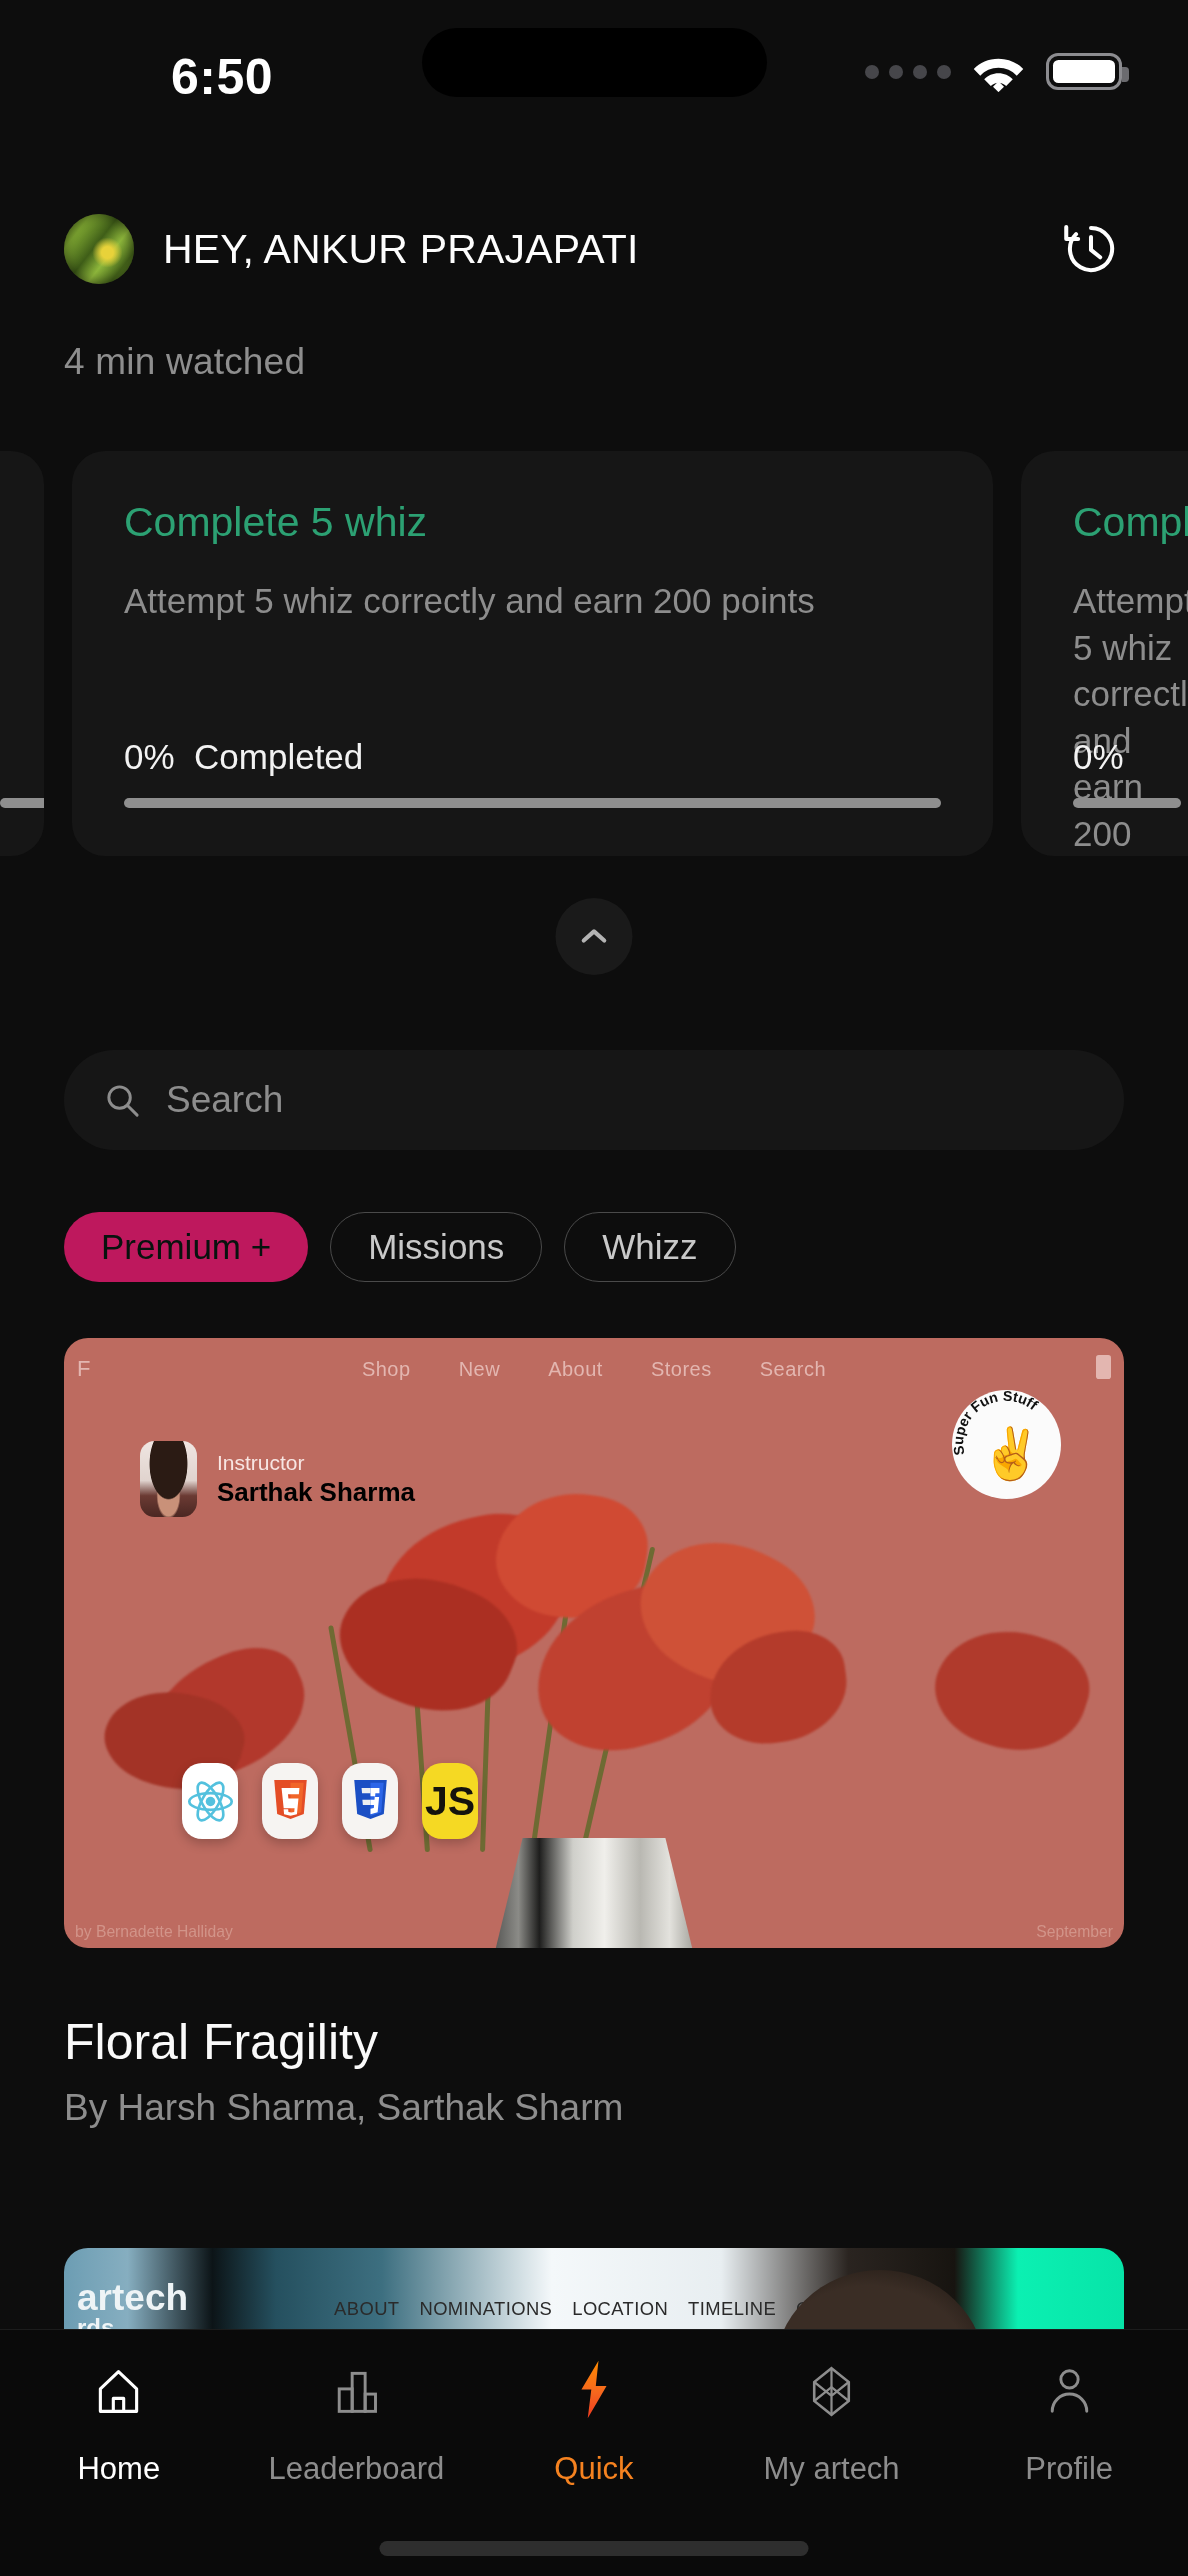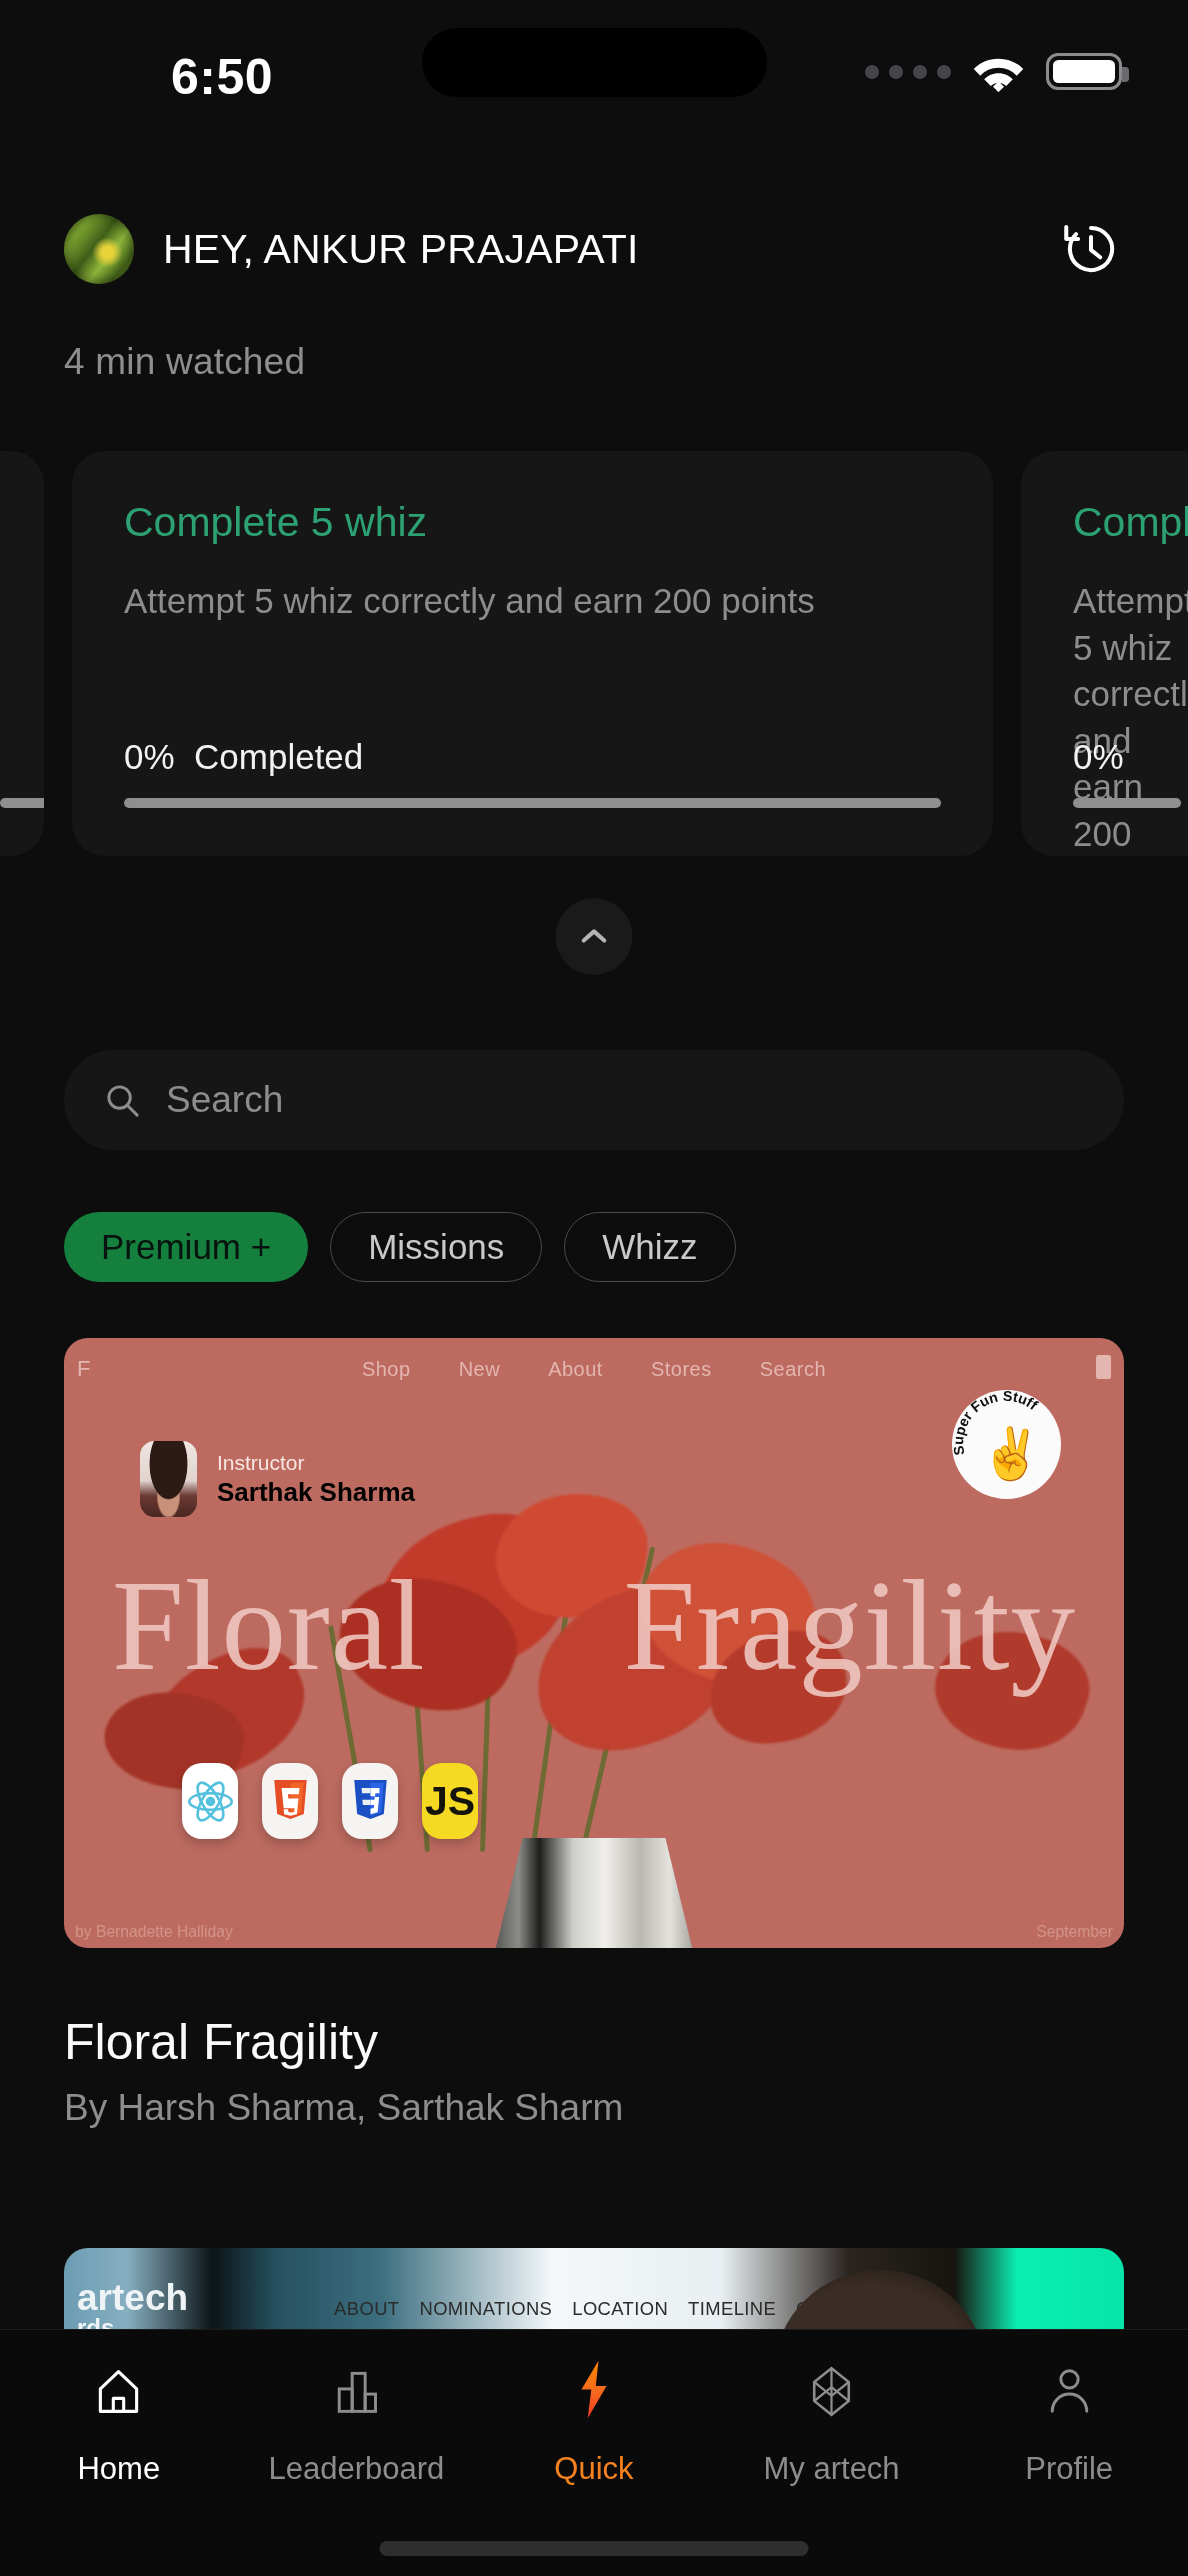--- a/index.html
+++ b/index.html
@@ -121,21 +121,21 @@
   
   .chips {
     position: absolute; top: 1212px; left: 64px; right: 0;
     display: flex; gap: 22px; align-items: center;
   }
   .chip {
     height: 70px; border-radius: 37px; padding: 0 37px;
     display: flex; align-items: center; justify-content: center;
     font-size: 35px; white-space: nowrap;
   }
-  .chip.active { background: #15803d; color: #07130e; }
+  .chip.active { background: #be185d; color: #07130e; }
   .chip.idle { border: 1.8px solid #4a4a4a; color: #c9c9c9; }
 
   
   .course-card {
     position: absolute; top: 1338px; left: 64px; width: 1060px; height: 610px;
     border-radius: 24px; overflow: hidden;
     background: #bd6b60;
   }
   .cc-topbar {
     position: absolute; top: 0; left: 0; right: 0; height: 63px;
@@ -352,24 +352,20 @@
       <div class="petal" style="left:313px;top:181px;width:193px;height:149px;background:#c23a2a;transform:rotate(-12deg);"></div>
       <div class="petal" style="left:276px;top:241px;width:175px;height:129px;background:#ab2f22;transform:rotate(22deg);"></div>
       <div class="petal" style="left:433px;top:155px;width:149px;height:125px;background:#d04a33;transform:rotate(8deg);"></div>
       <div class="petal" style="left:470px;top:254px;width:201px;height:153px;background:#c04130;transform:rotate(-16deg);"></div>
       <div class="petal" style="left:577px;top:205px;width:171px;height:138px;background:#cf5137;transform:rotate(28deg);"></div>
       <div class="petal" style="left:645px;top:295px;width:138px;height:109px;background:#b43b2b;transform:rotate(-8deg);"></div>
       <div class="petal" style="left:872px;top:293px;width:151px;height:118px;background:#b03a2c;transform:rotate(18deg);"></div>
       <div class="vase"></div>
     </div>
 
-    <div class="hero-title">
-      <span>Floral</span>
-      <span>Fragility</span>
-    </div>
 
     <div class="cc-logo">F</div>
     <div class="cc-topbar">
       <span class="nav-item">Shop</span>
       <span class="nav-item">New</span>
       <span class="nav-item">About</span>
       <span class="nav-item">Stores</span>
       <span class="nav-item">Search</span>
     </div>
     <div class="cc-cart"></div>

